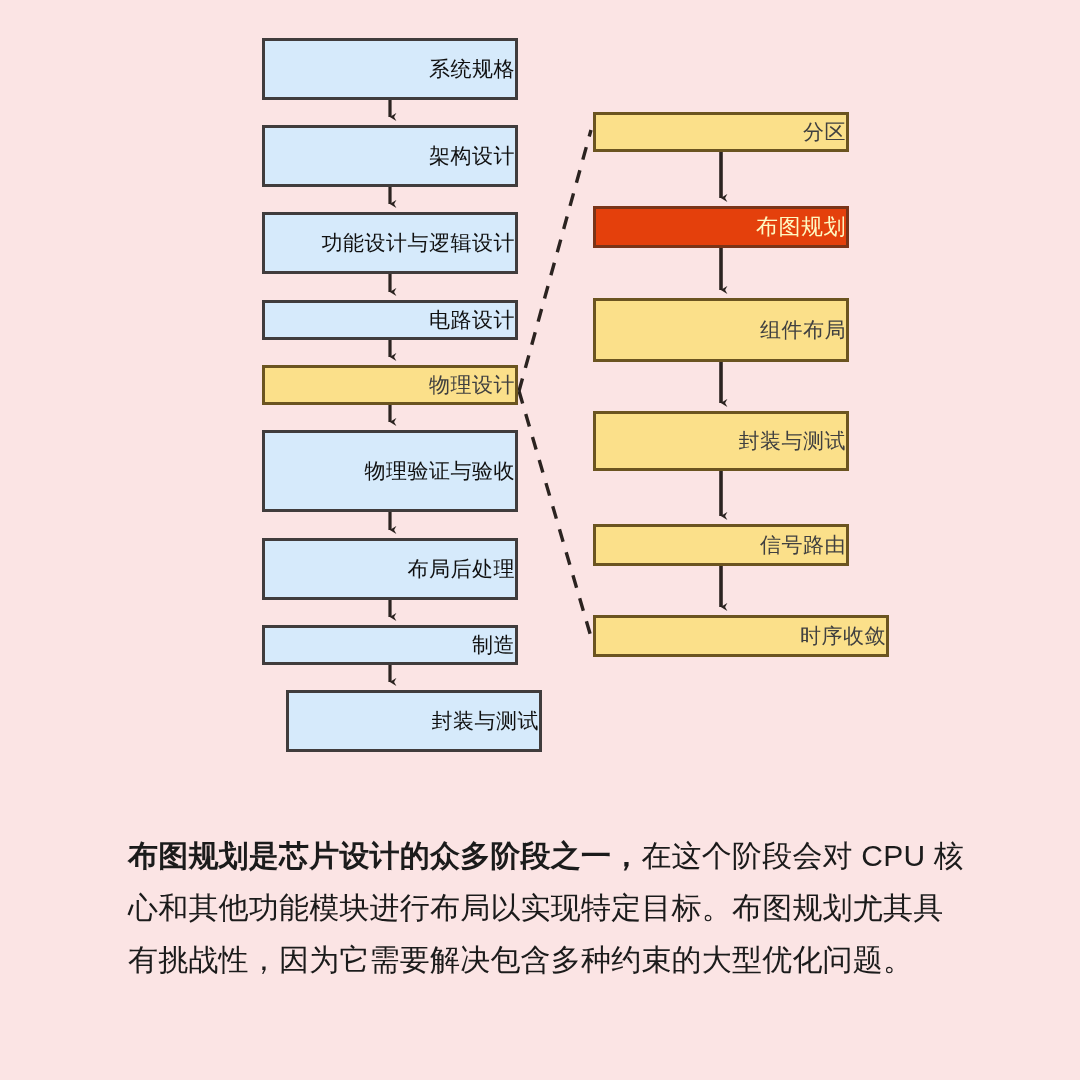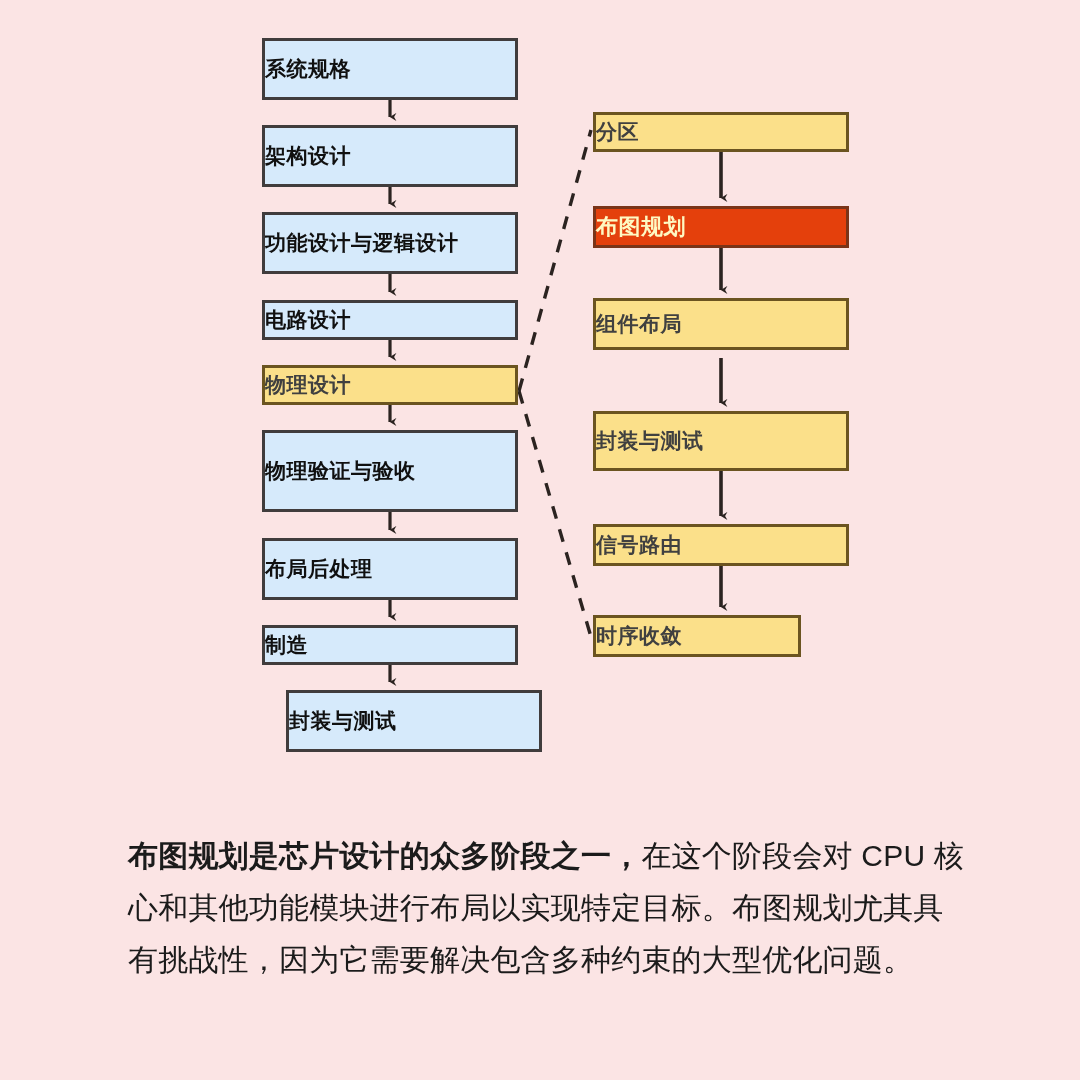--- a/index.html
+++ b/index.html
@@ -37,22 +37,22 @@
     width: 1080px;
     height: 790px;
     pointer-events: none;
   }
 
   .node {
     position: absolute;
     box-sizing: border-box;
     display: flex;
     align-items: center;
-    justify-content: flex-start;
-    font-weight: bold;
+    justify-content: flex-end;
+    font-weight: normal;
     letter-spacing: 0.5px;
     white-space: nowrap;
   }
 
   .node.blue {
     background: #d6eafb;
     border: 3px solid #403c3c;
     color: #101010;
   }
 
@@ -161,33 +161,33 @@
     </div>
 
     <div class="node yellow" style="left:593px; top:112px; width:256px; height:40px; font-size:21px;">
       <span>分区</span>
     </div>
 
     <div class="node orange" style="left:593px; top:206px; width:256px; height:42px; font-size:22px;">
       <span>布图规划</span>
     </div>
 
-    <div class="node yellow" style="left:593px; top:298px; width:256px; height:52px; font-size:21px;">
+    <div class="node yellow" style="left:593px; top:298px; width:256px; height:64px; font-size:21px;">
       <span>组件布局</span>
     </div>
 
     <div class="node yellow" style="left:593px; top:411px; width:256px; height:60px; font-size:21px;">
       <span>封装与测试</span>
     </div>
 
     <div class="node yellow" style="left:593px; top:524px; width:256px; height:42px; font-size:21px;">
       <span>信号路由</span>
     </div>
 
-    <div class="node yellow" style="left:593px; top:615px; width:208px; height:42px; font-size:21px;">
+    <div class="node yellow" style="left:593px; top:615px; width:296px; height:42px; font-size:21px;">
       <span>时序收敛</span>
     </div>
 
   </div>
 
   <p id="caption"><span class="lead">布图规划是芯片设计的众多阶段之一，</span><span>在这个阶段会对 CPU 核心和其他功能模块进行布局以实现特定目标。布图规划尤其具有挑战性，因为它需要解决包含多种约束的大型优化问题。</span></p>
 
 </div>
 
 </body></html>

